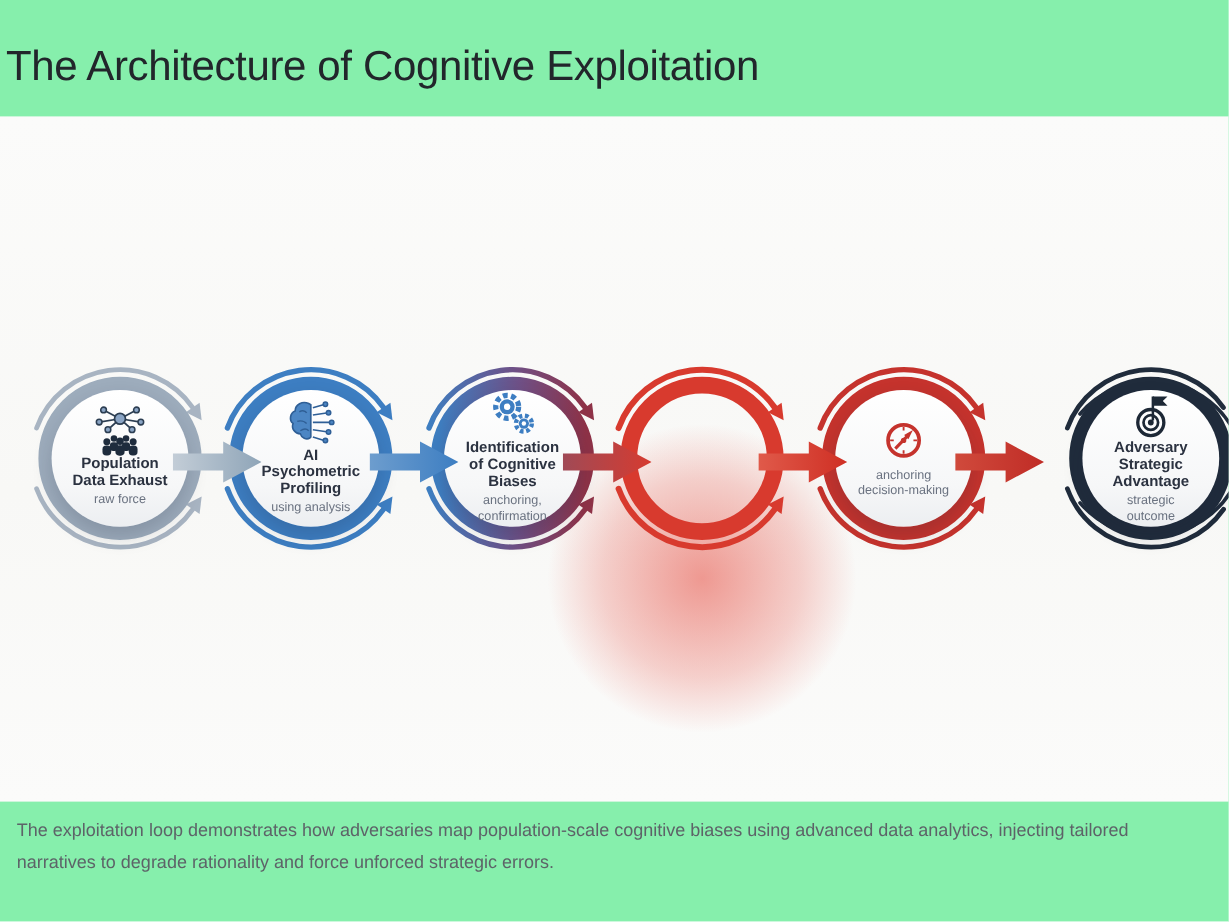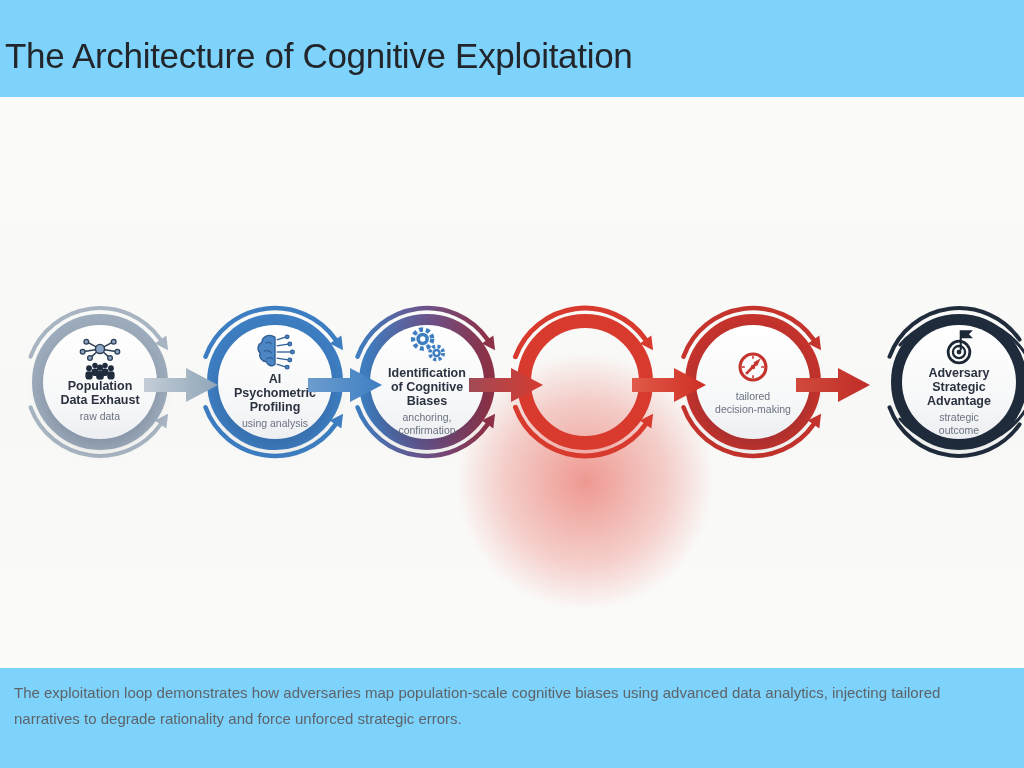--- a/index.html
+++ b/index.html
@@ -1,18 +1,18 @@
 <!DOCTYPE html>
 <html><head>
 <meta charset="utf-8">
 <style>
   html,body{margin:0;padding:0;background:#ffffff;}
   #screen{
     position:relative;width:1024px;height:768px;overflow:hidden;
-    background:#7dd3fc;font-family:"Liberation Sans",sans-serif;
+    background:#86efac;font-family:"Liberation Sans",sans-serif;
   }
   
   .page-title{
     position:absolute;left:5px;top:36px;width:1000px;
     font-size:35px;font-weight:500;letter-spacing:-0.3px;color:#22262b;
   }
   
   .panel{
     position:absolute;left:0;top:97px;width:1024px;height:571px;
     background:linear-gradient(180deg,#fbfbfa 0%,#f8f8f6 55%,#fbfbfa 100%);
@@ -97,25 +97,25 @@
               <rect x="10" y="36.5" width="8" height="9" rx="3.4"></rect>
             <circle cx="26" cy="32.5" r="3.4"></circle>
               <rect x="21.8" y="36.2" width="8.4" height="9.5" rx="3.5"></rect>
             <circle cx="38" cy="33" r="3.2"></circle>
               <rect x="34" y="36.5" width="8" height="9" rx="3.4"></rect>
           </g>
         </svg>
       </div>
       <div class="node-title">Population
 Data Exhaust</div>
-      <div class="node-sub">raw data</div>
-    </div>
-  </div>
-
-  <div class="node" style="left:190px">
+      <div class="node-sub">raw force</div>
+    </div>
+  </div>
+
+  <div class="node" style="left:174px">
     <svg class="ring" width="170" height="200" viewBox="0 0 170 200">
       <g stroke="#3d7ec2" stroke-width="4.5" fill="none" stroke-linecap="round">
         <path d="M15.5 71.7 A74 74 0 0 1 145.6 54.6"></path>
         <path d="M15.5 122.3 A74 74 0 0 0 145.6 139.4"></path>
       </g>
       <polygon points="0,-7 13,0 0,7" fill="#3d7ec2" transform="translate(145.6,54.6) rotate(55)"></polygon>
       <polygon points="0,-7 13,0 0,7" fill="#3d7ec2" transform="translate(145.6,139.4) rotate(-55)"></polygon>
       <circle cx="85" cy="97" r="61" stroke="#3d7ec2" stroke-width="14" fill="none"></circle>
     </svg>
     <div class="node-inner">
@@ -210,21 +210,21 @@
             <line x1="24" y1="9" x2="24" y2="12.5"></line>
               <line x1="24" y1="31.5" x2="24" y2="35"></line>
             <line x1="11" y1="22" x2="14.5" y2="22"></line>
               <line x1="33.5" y1="22" x2="37" y2="22"></line>
           </g>
           <line x1="16" y1="30" x2="29" y2="16.5" stroke="#c5332d" stroke-width="3"></line>
           <polygon points="33,12 24.5,16.8 28.6,21" fill="#c5332d"></polygon>
           <circle cx="24" cy="22" r="2.6" fill="#c5332d"></circle>
         </svg>
       </div>
-      <div class="node-sub">tailored
+      <div class="node-sub">anchoring
 decision-making</div>
     </div>
   </div>
 
   <div class="node" style="left:874px">
     <svg class="ring" width="170" height="200" viewBox="0 0 170 200">
       <g stroke="#202c3c" stroke-width="4" fill="none" stroke-linecap="round">
         <path d="M15.5 71.7 A74 74 0 0 1 145.6 54.6"></path>
         <path d="M15.5 122.3 A74 74 0 0 0 145.6 139.4"></path>
         <path d="M26 60 A78 78 0 0 1 152 70" stroke-width="3"></path>

